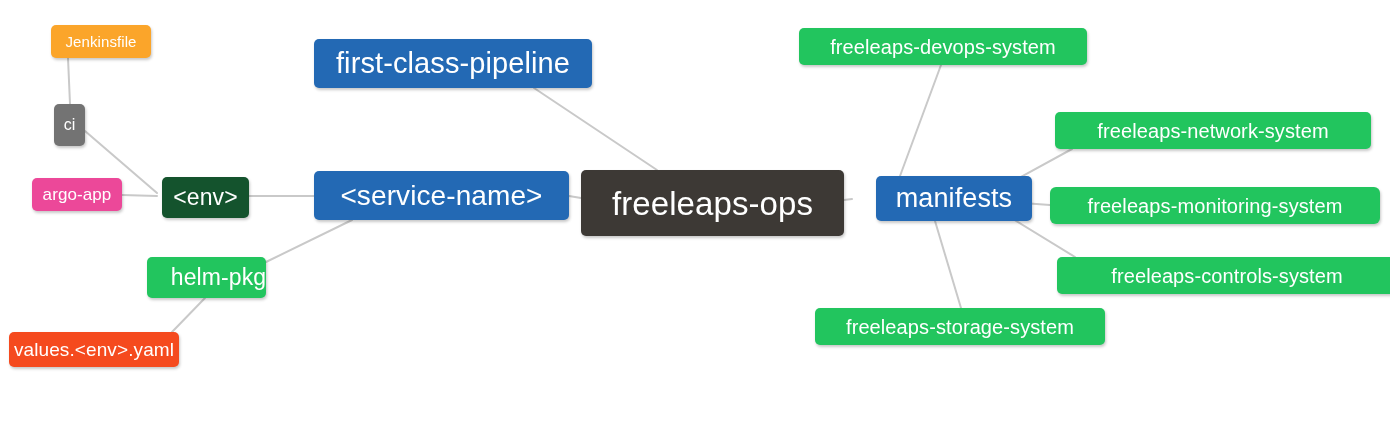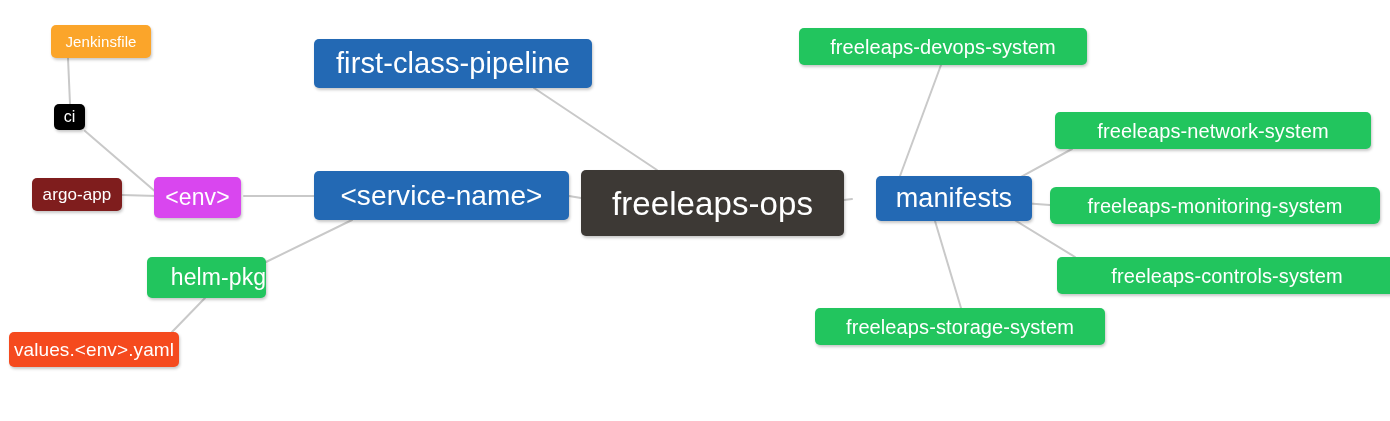--- a/index.html
+++ b/index.html
@@ -57,23 +57,23 @@
       <line x1="569" y1="196" x2="581" y2="198" stroke="#c9c9c9" stroke-width="2" stroke-linecap="round"></line>
       <line x1="844" y1="200" x2="852" y2="199" stroke="#c9c9c9" stroke-width="2" stroke-linecap="round"></line>
       <line x1="900" y1="176" x2="941" y2="65" stroke="#c9c9c9" stroke-width="2" stroke-linecap="round"></line>
       <line x1="1008" y1="184" x2="1072" y2="149" stroke="#c9c9c9" stroke-width="2" stroke-linecap="round"></line>
       <line x1="1008" y1="202" x2="1050" y2="205" stroke="#c9c9c9" stroke-width="2" stroke-linecap="round"></line>
       <line x1="1008" y1="216" x2="1075" y2="257" stroke="#c9c9c9" stroke-width="2" stroke-linecap="round"></line>
       <line x1="935" y1="221" x2="961" y2="308" stroke="#c9c9c9" stroke-width="2" stroke-linecap="round"></line>
     </svg>
   <div id="nodes">
       <div class="node" style="left: 18px; top: 25px; width: 100px; height: 33px; background: rgb(251, 165, 42); font-size: 15px; margin-left: 33px;">Jenkinsfile</div>
-      <div class="node" style="left: 54px; top: 104px; width: 31px; height: 26px; background: #000000; font-size: 16px;">ci</div>
-      <div class="node" style="left: 32px; top: 178px; width: 90px; height: 33px; background: #7f1d1d; font-size: 17px;">argo-app</div>
-      <div class="node" style="left: 154px; top: 177px; width: 87px; height: 41px; background: #d946ef; font-size: 23px; text-align: right;">&lt;env&gt;</div>
+      <div class="node" style="left: 54px; top: 104px; width: 31px; height: 42px; background: #737373; font-size: 16px;">ci</div>
+      <div class="node" style="left: 32px; top: 178px; width: 90px; height: 33px; background: #ec4899; font-size: 17px;">argo-app</div>
+      <div class="node" style="left: 162px; top: 177px; width: 87px; height: 41px; background: #14532d; font-size: 23px; text-align: right;">&lt;env&gt;</div>
       <div class="node" style="left: 147px; top: 257px; width: 119px; height: 41px; background: rgb(34, 197, 94); font-size: 23px; padding-left: 36px;">helm-pkg</div>
       <div class="node" style="left: 9px; top: 332px; width: 170px; height: 35px; background: rgb(245, 74, 30); font-size: 19px;">values.&lt;env&gt;.yaml</div>
       <div class="node" style="left: 314px; top: 39px; width: 278px; height: 49px; background: rgb(35, 105, 180); font-size: 29px;">first-class-pipeline</div>
       <div class="node" style="left: 314px; top: 171px; width: 255px; height: 49px; background: rgb(35, 105, 180); font-size: 28px;">&lt;service-name&gt;</div>
       <div class="node" style="left: 581px; top: 170px; width: 263px; height: 66px; background: rgb(61, 57, 53); font-size: 33px;">freeleaps-ops</div>
       <div class="node" style="left: 852px; top: 176px; width: 156px; height: 45px; background: rgb(35, 105, 180); font-size: 27px; margin-left: 24px;">manifests</div>
       <div class="node" style="left: 799px; top: 28px; width: 288px; height: 37px; background: rgb(34, 197, 94); font-size: 20px;">freeleaps-devops-system</div>
       <div class="node" style="left: 1055px; top: 112px; width: 316px; height: 37px; background: rgb(34, 197, 94); font-size: 20px; text-align: right;">freeleaps-network-system</div>
       <div class="node" style="left: 1050px; top: 187px; width: 330px; height: 37px; background: rgb(34, 197, 94); font-size: 20px; border-radius: 6px;">freeleaps-monitoring-system</div>
       <div class="node" style="left: 1057px; top: 257px; width: 340px; height: 37px; background: rgb(34, 197, 94); font-size: 20px;">freeleaps-controls-system</div>

